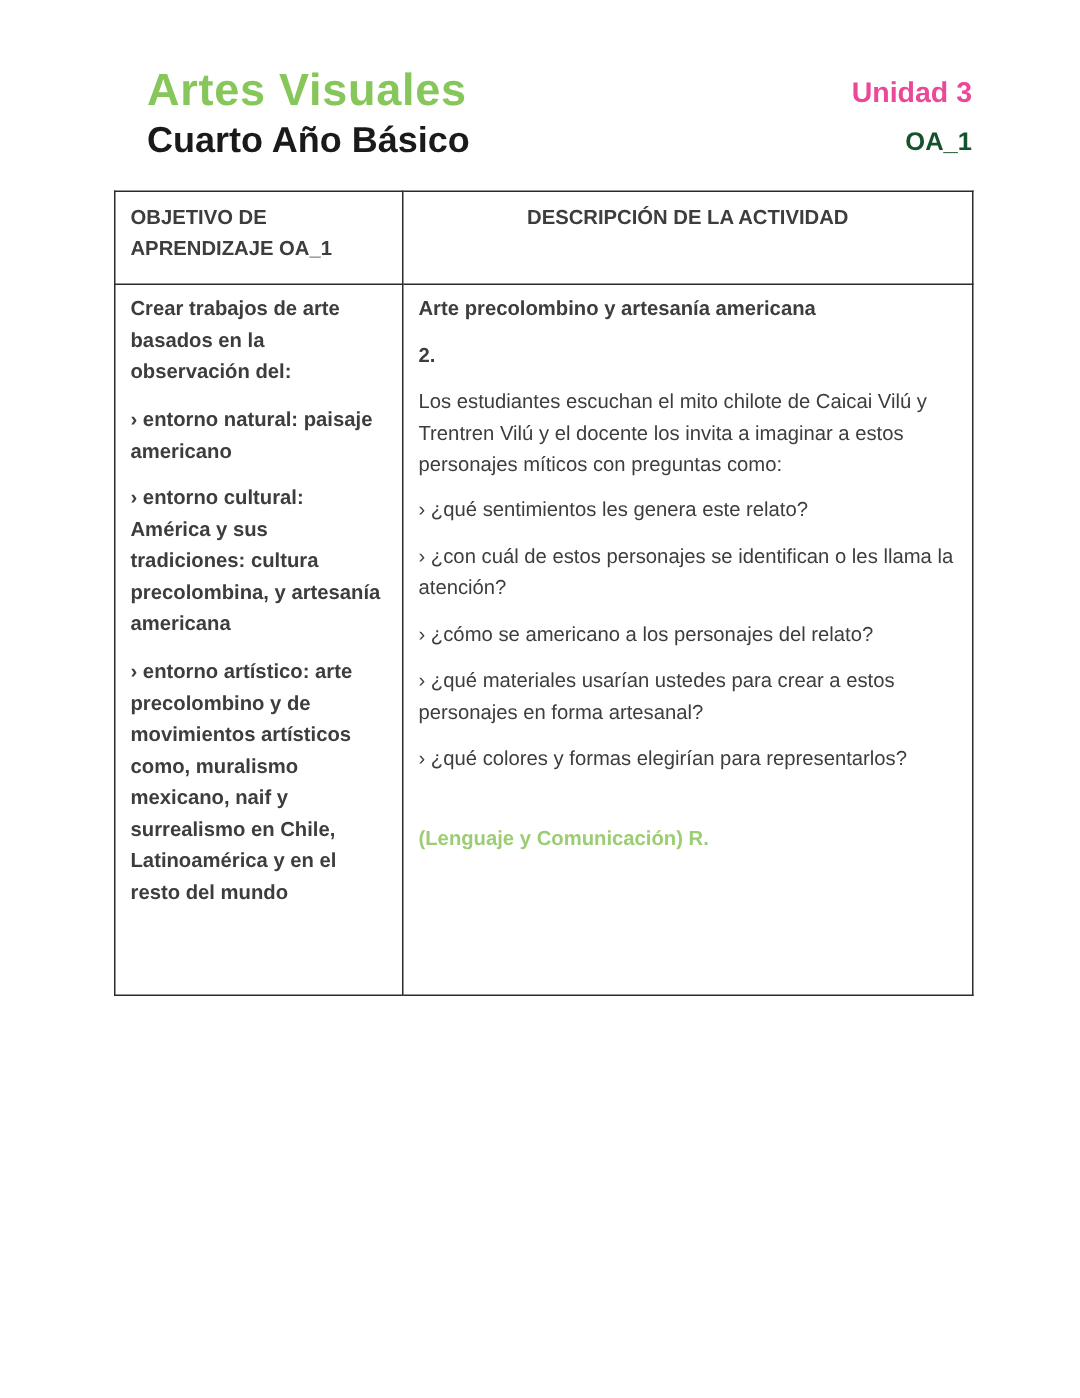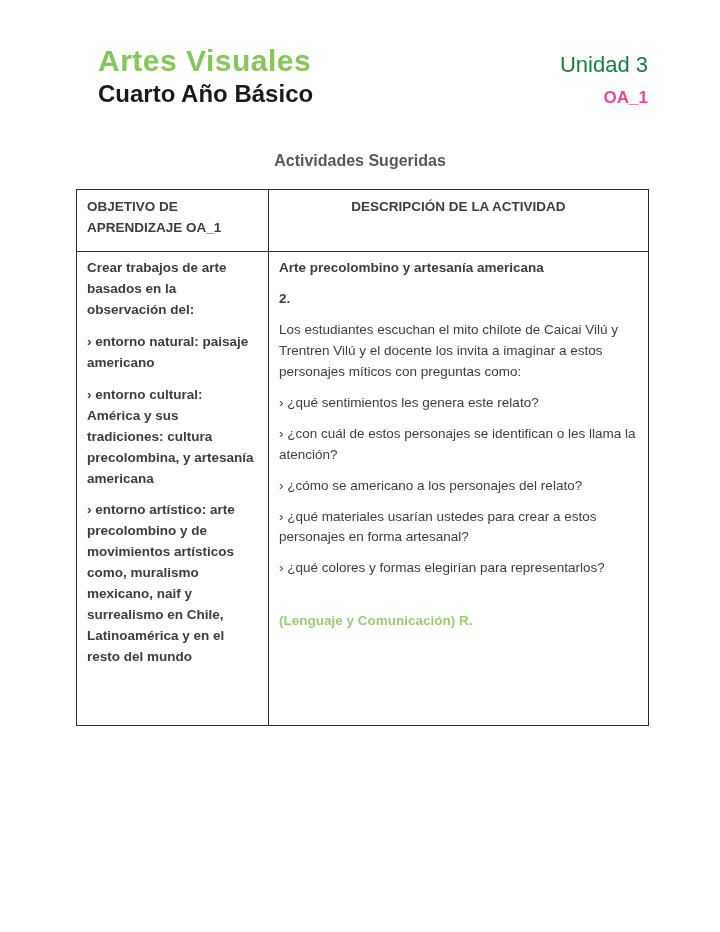--- a/index.html
+++ b/index.html
@@ -35,29 +35,29 @@
     font-size: 24px;
     font-weight: bold;
     color: #1a1a1a;
     margin-top: 3px;
   }
   .header-right {
     text-align: right;
     padding-top: 8px;
   }
   .header-right .unit {
-    font-size: 22px;
-    font-weight: normal;
-    color: #15803d;
+    font-size: 19px;
+    font-weight: bold;
+    color: #ec4899;
     line-height: 1.2;
   }
   .header-right .oa {
     font-size: 17px;
     font-weight: bold;
-    color: #ec4899;
+    color: #14532d;
     margin-top: 10px;
   }
   
   .section-title {
     text-align: center;
     font-size: 16px;
     font-weight: bold;
     color: #58585A;
     margin-top: 44px;
   }
@@ -107,21 +107,20 @@
     <div class="header-left">
       <h1>Artes Visuales</h1>
       <h2>Cuarto Año Básico</h2>
     </div>
     <div class="header-right">
       <div class="unit">Unidad 3</div>
       <div class="oa">OA_1</div>
     </div>
   </header>
 
-  <div class="section-title">Actividades Sugeridas</div>
 
   <table class="content-table">
     <colgroup>
         <col class="c-left">
         <col class="c-right">
       </colgroup>
     <thead>
       <tr>
         <th class="obj-header">OBJETIVO DE APRENDIZAJE OA_1</th>
         <th class="desc-header">DESCRIPCIÓN DE LA ACTIVIDAD</th>

